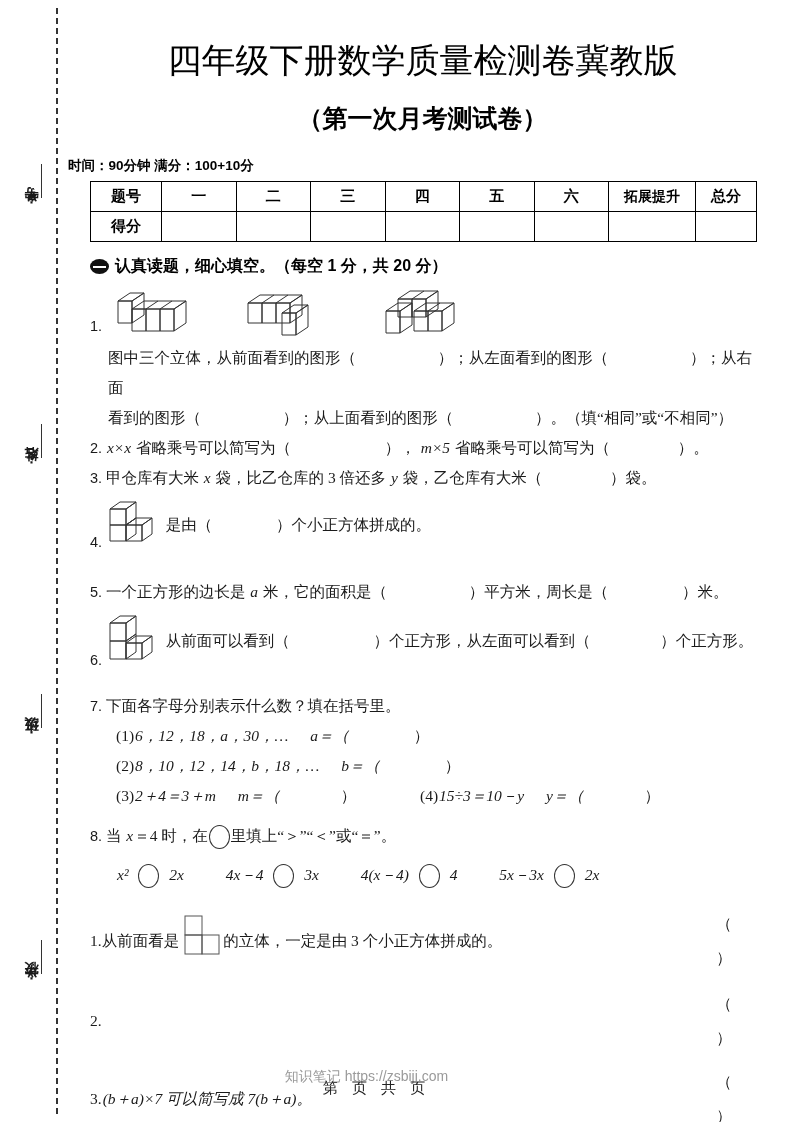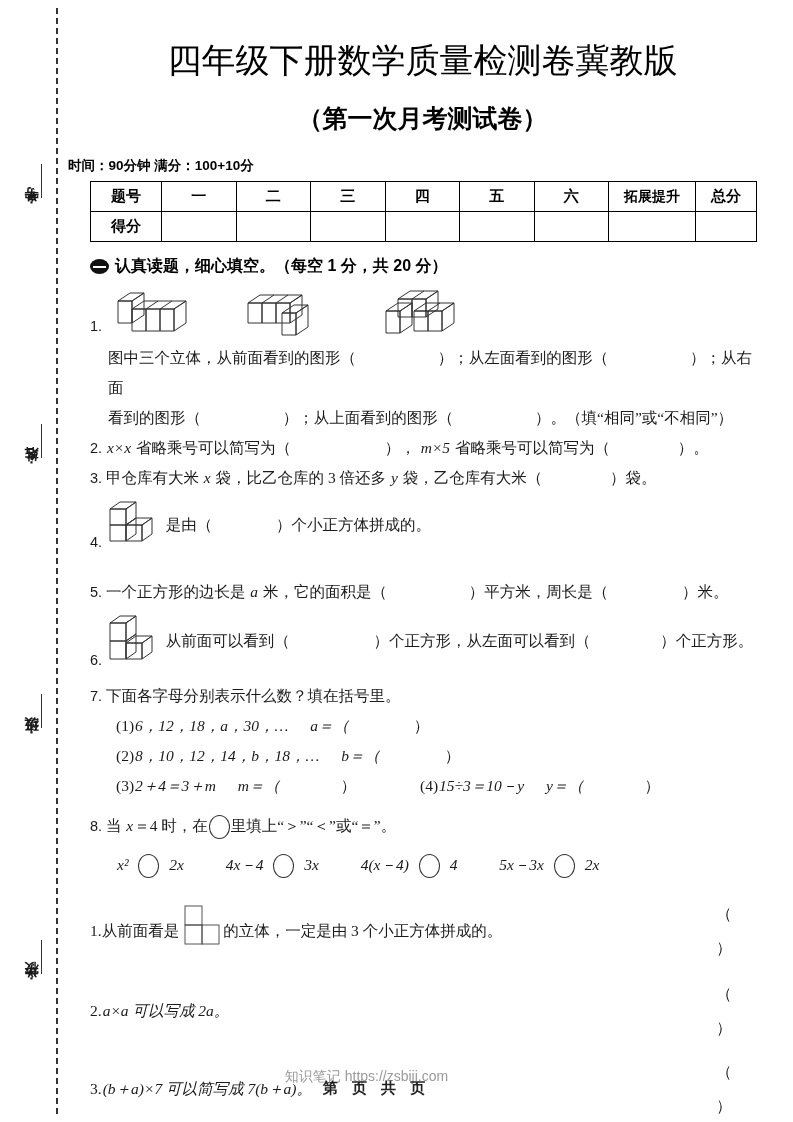--- a/index.html
+++ b/index.html
@@ -187,21 +187,21 @@
     color: #9a9a9a;
     padding-right: 60px;
   }
   #pagefoot {
     position: absolute;
     left: 0; right: 0;
     top: 1079px;
     text-align: center;
     font-family: "Liberation Sans", "DejaVu Sans", sans-serif;
     font-size: 15px;
-    font-weight: bold;
+    font-weight: normal;
     color: #222;
     letter-spacing: 5px;
     padding-right: 40px;
   }
 </style>
 </head>
 <body>
 
 <div id="margin-strip">
   <div class="dashed-line"></div>
@@ -398,21 +398,21 @@
         <path d="M36,30 L46,23 L46,39 L36,46 Z"></path>
       </svg>
     </span>
     <span>从前面可以看到（</span>
     <span class="blank" style="width:76px;"></span>
     <span>）个正方形，从左面可以看到（</span>
     <span class="blank" style="width:62px;"></span>
     <span>）个正方形。</span>
   </div>
 
-  <div class="q" style="margin-top:10px;">
+  <div class="q" style="margin-top:20px;">
     <div>
       <span class="num">7.</span>
       <span>下面各字母分别表示什么数？填在括号里。</span>
     </div>
     <div class="sub-item">
       <span>(1)</span><span class="mathvar">6，12，18，a，30，…</span>
       <span class="blank" style="width:12px;"></span>
       <span class="mathvar">a＝（</span>
       <span class="blank" style="width:56px;"></span>
       <span>）</span>
@@ -476,21 +476,20 @@
         </svg>
       </span>
       <span>的立体，一定是由 3 个小正方体拼成的。</span>
     </span>
     <span class="paren">（    ）</span>
   </div>
 
   <div class="judge-line" style="margin-top:12px;">
     <span class="txt">
       <span class="num">2.</span>
-      <span class="mathvar">a×a 可以写成 2a。</span>
     </span>
     <span class="paren">（    ）</span>
   </div>
 
   <div class="judge-line" style="margin-top:10px;">
     <span class="txt">
       <span class="num">3.</span>
       <span class="mathvar">(b＋a)×7 可以简写成 7(b＋a)。</span>
     </span>
     <span class="paren">（    ）</span>

